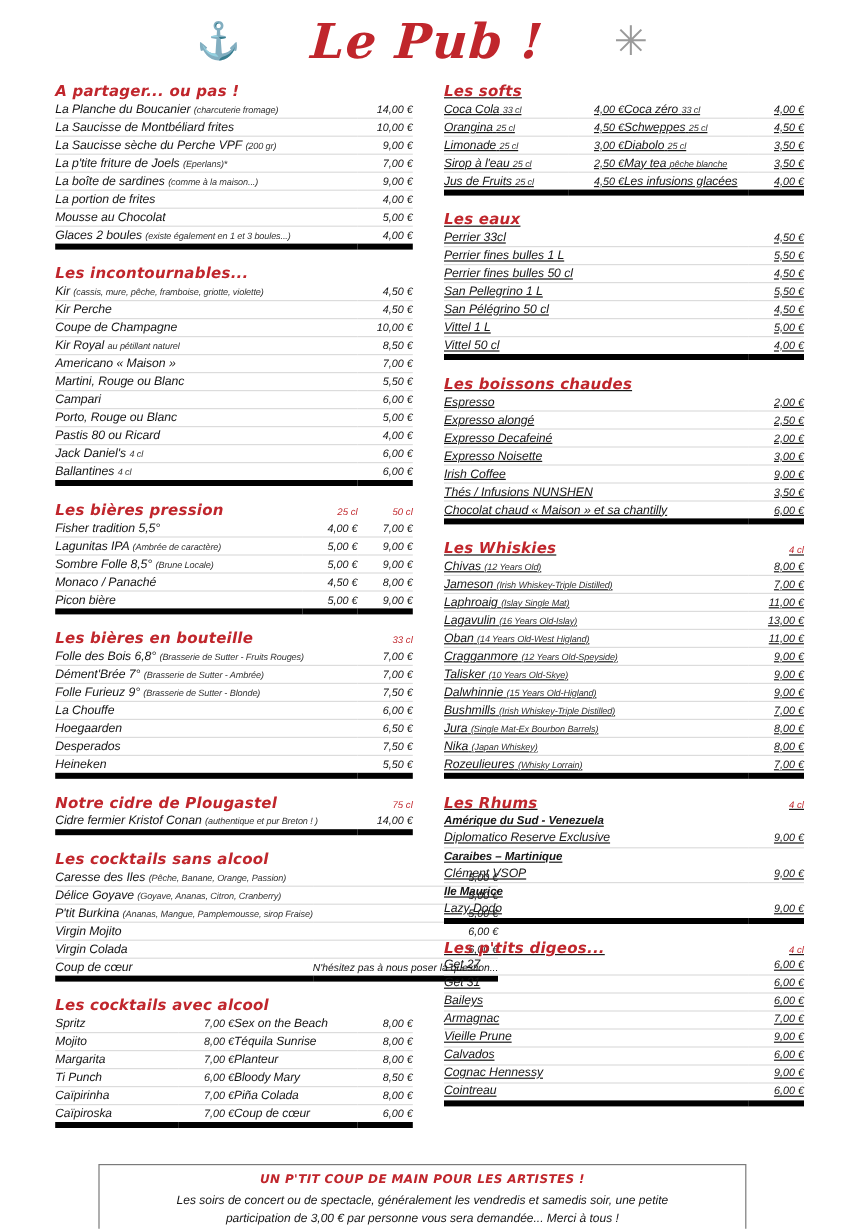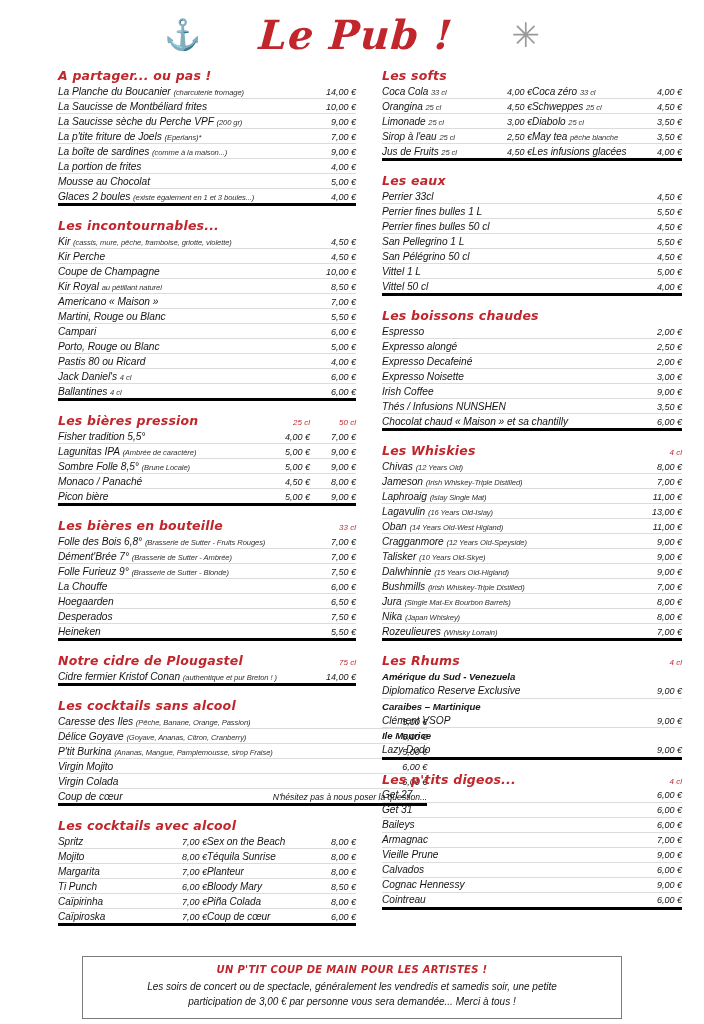--- a/index.html
+++ b/index.html
@@ -40,22 +40,22 @@
     transform: skewX(-4deg);
   }
 
   
   .columns {
     display: flex;
     gap: 22px;
     padding: 2px 14px 0 14px;
   }
   .col { width: 331px; }
-  .col.left { margin-left: 44px; width: 298px; }
-  .col.right { margin-left: 4px; width: 300px; }
+  .col.left { margin-left: 32px; width: 298px; }
+  .col.right { margin-left: 4px; width: 300px; text-decoration: underline; }
 
   
   .section { margin-bottom: 12px; }
   .sec-head {
     display: flex; align-items: baseline; justify-content: space-between;
     margin-bottom: 1px;
   }
   .sec-title {
     font-family: "DejaVu Sans", sans-serif;
     font-style: italic;
@@ -75,21 +75,21 @@
   }
 
   
   table.items { width: 100%; border-collapse: collapse; }
   table.items td {
     border-bottom: 1px solid #dcdcdc;
     padding: 1.5px 0 1.5px 0;
     vertical-align: baseline;
     font-style: italic;
   }
-  table.items tr:last-child td { border-bottom: 3px solid #000000; }
+  table.items tr:last-child td { border-bottom: 5px solid #000000; }
   td.name {
     font-size: 10.2px;
     color: #151515;
     white-space: nowrap;
     letter-spacing: -.05px;
   }
   td.name .desc {
     font-size: 7.6px;
     color: #333;
     font-style: italic;

